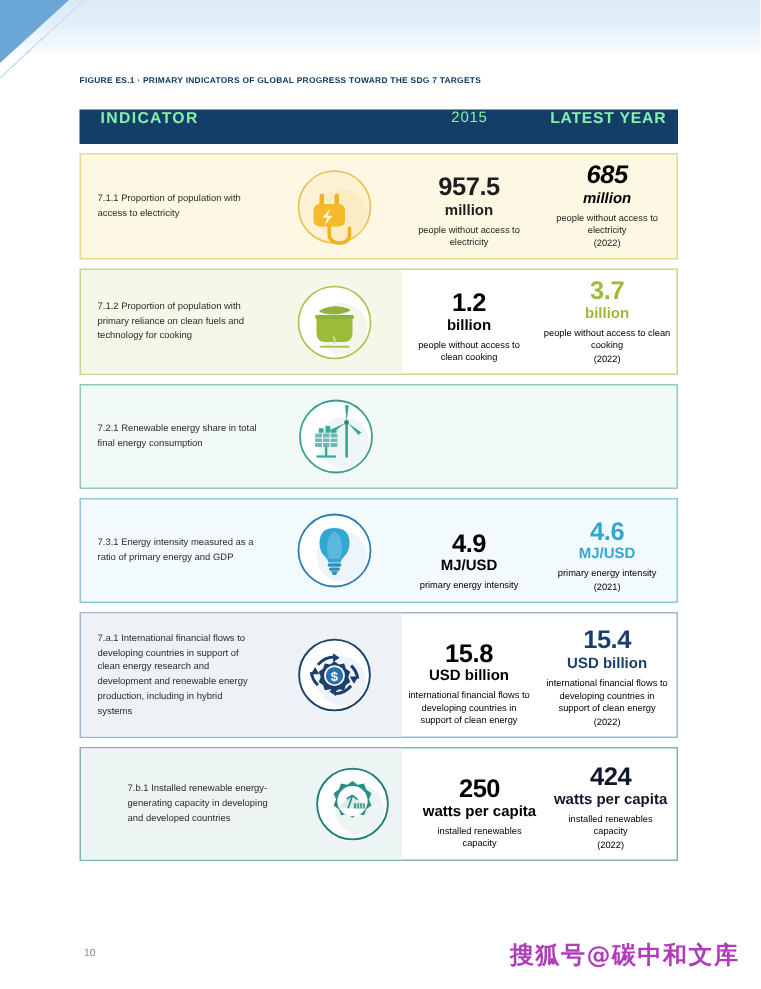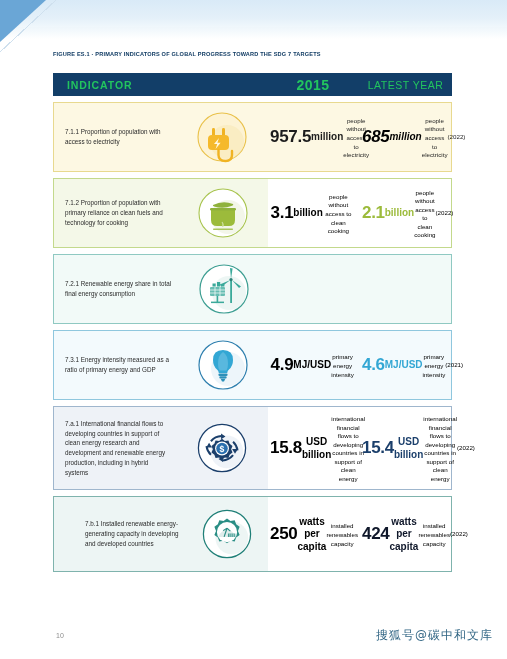--- a/index.html
+++ b/index.html
@@ -41,45 +41,45 @@
     position:absolute; left:53px; top:51px;
     font-size:5.6px; font-weight:bold; letter-spacing:0.18px;
     color:#103b63; white-space:nowrap;
   }
 
   
   .table{
     position:absolute; left:53px; top:73px; width:399px;
   }
   .thead{
-    height:23px; background:#123e68; display:flex; align-items:center;
-    color:#22c55e;
+    height:23px; background:#123e68; display:flex; 
+    color:#86efac;
   }
   .th-ind{ width:214px; padding-left:14px; font-size:10.5px; font-weight:bold; letter-spacing:0.9px;}
-  .th-2015{ width:92px; text-align:center; font-size:14px; font-weight:bold; letter-spacing:0.5px;}
-  .th-latest{ width:93px; text-align:center; font-size:10.5px; font-weight:normal; letter-spacing:0.5px;}
+  .th-2015{ width:92px; text-align:center; font-size:10px; font-weight:normal; letter-spacing:0.5px;}
+  .th-latest{ width:93px; text-align:center; font-size:10.5px; font-weight:bold; letter-spacing:0.5px;}
 
   .row{
     display:flex; align-items:stretch;
     margin-top:6px; min-height:70px; position:relative;
     background:#ffffff;
   }
   .cell-ind{
     width:126px; display:flex; align-items:center;
     padding:6px 8px 6px 11px;
   }
   .cell-ind p{
     font-size:6.3px; line-height:1.55; color:#2b2b2b;
   }
   .cell-icon{
     width:88px; display:flex; align-items:center; justify-content:center;
   }
   .cell-val{
-    width:92px; display:flex; flex-direction:row;
-    align-items:center; justify-content:flex-start; text-align:center;
+    width:92px; display:flex; flex-direction:column;
+    align-items:center; justify-content:flex-end; text-align:center;
     padding:5px 4px;
   }
   .cell-val.latest{ width:93px; }
   .big{ font-size:17px; font-weight:bold; line-height:1.05; letter-spacing:-0.3px;}
   .unit{ font-size:10px; font-weight:bold; line-height:1.25; margin-top:1px;}
   .desc{ font-size:6.2px; line-height:1.38; margin-top:2.5px;}
   .yr{ font-size:6.2px; line-height:1.3;}
 
   
   .r-yellow{ background:#fdf8e3; border:1px solid #e8d98f; }
@@ -118,22 +118,22 @@
     position:relative;
   }
 
   
   .pagenum{
     position:absolute; left:56px; top:632px;
     font-size:7px; color:#8d8d8d;
   }
   .watermark{
     position:absolute; right:14px; top:627px;
-    font-size:12px; color:#0c4a6e; letter-spacing:1px;
-    font-family:"DejaVu Sans", sans-serif; font-weight:normal;
+    font-size:16px; color:#a21caf; letter-spacing:1px;
+    font-family:"DejaVu Sans", sans-serif; font-weight:bold;
     opacity:.85;
   }
 </style>
 </head>
 <body>
 
 <div class="top-band"></div>
 <div class="top-band-2"></div>
 <div class="corner-wedge"></div>
 <div class="corner-wedge-line"></div>
@@ -193,26 +193,26 @@
             <circle cx="31" cy="30" r="17" fill="#eef2e0" opacity=".7"></circle>
             <path d="M16 18 q10 -5 20 -1 q1 1 -1 1.8 q-9 3.4 -18 0.6 q-1.6 -0.7 -1 -1.4z" fill="#8fb23c"></path>
             <path d="M14 22 h24 v11 q0 6 -6 6 h-12 q-6 0 -6 -6z" fill="#9cbb3b"></path>
             <rect x="13" y="21" width="26" height="2.6" rx="1.3" fill="#8fb23c"></rect>
             <rect x="16" y="41.5" width="20" height="1.4" rx=".7" fill="#a9c55c"></rect>
             <path d="M25 35 q2 2.5 .6 5" fill="none" stroke="#cfe0a3" stroke-width="1.1"></path>
           </svg>
         </div>
       </div>
       <div class="cell-val">
-        <div class="big">3.1</div>
+        <div class="big">1.2</div>
         <div class="unit">billion</div>
         <div class="desc">people without access to clean cooking</div>
       </div>
       <div class="cell-val latest">
-        <div class="big">2.1</div>
+        <div class="big">3.7</div>
         <div class="unit">billion</div>
         <div class="desc">people without access to clean cooking</div>
         <div class="yr">(2022)</div>
       </div>
     </div>
   </div>
 
   <div class="row r-teal">
     <div class="rowinner">
       <div class="cell-ind">

